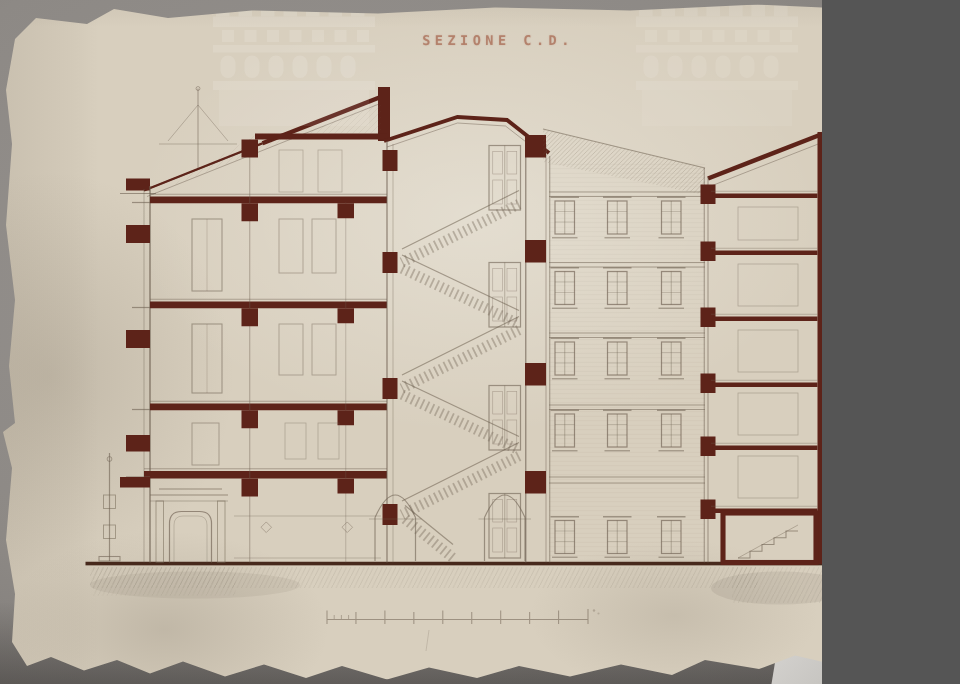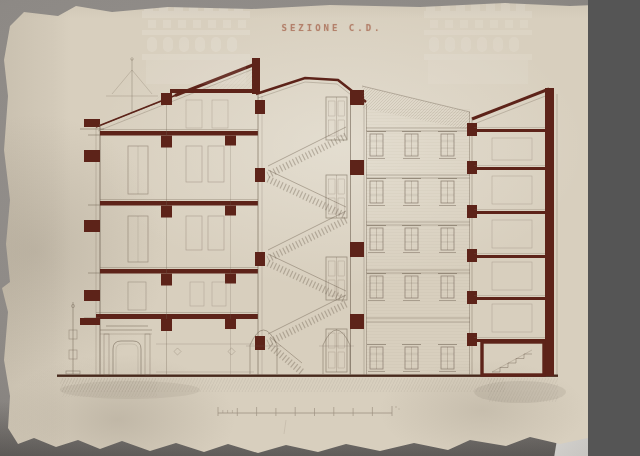--- a/index.html
+++ b/index.html
@@ -2,21 +2,20 @@
 <html style="--bg: #8d8985; --paper: #d8cfbe; --section-cut: #5d2319; --ink: #6e6051; --wm: #ffffff;"><head>
 <meta charset="utf-8">
 <style>
   html,body { margin:0; padding:0; background:#555; }
   .stage {
     position:relative; width:548px; height:456px; overflow:hidden;
     font-family:"DejaVu Sans","Liberation Sans",sans-serif;
     background:
       linear-gradient(to bottom, rgba(0,0,0,0) 88%, rgba(30,28,26,.38) 100%),
       radial-gradient(120% 95% at 45% 40%, #979390 0%, var(--bg,#8d8985) 55%, #7b7774 85%, #6c6966 100%);
-    padding-left: 40px;
   }
   .tear-backing {
     position:absolute; right:-2px; bottom:-2px; width:36px; height:42px;
     background:linear-gradient(135deg,#d8d6d3,#c6c4c0);
     clip-path:polygon(34% 0,100% 0,100% 100%,0 100%,8% 58%);
     z-index:1;
   }
   .paper {
     position:absolute; inset:0; z-index:2;
     background:

